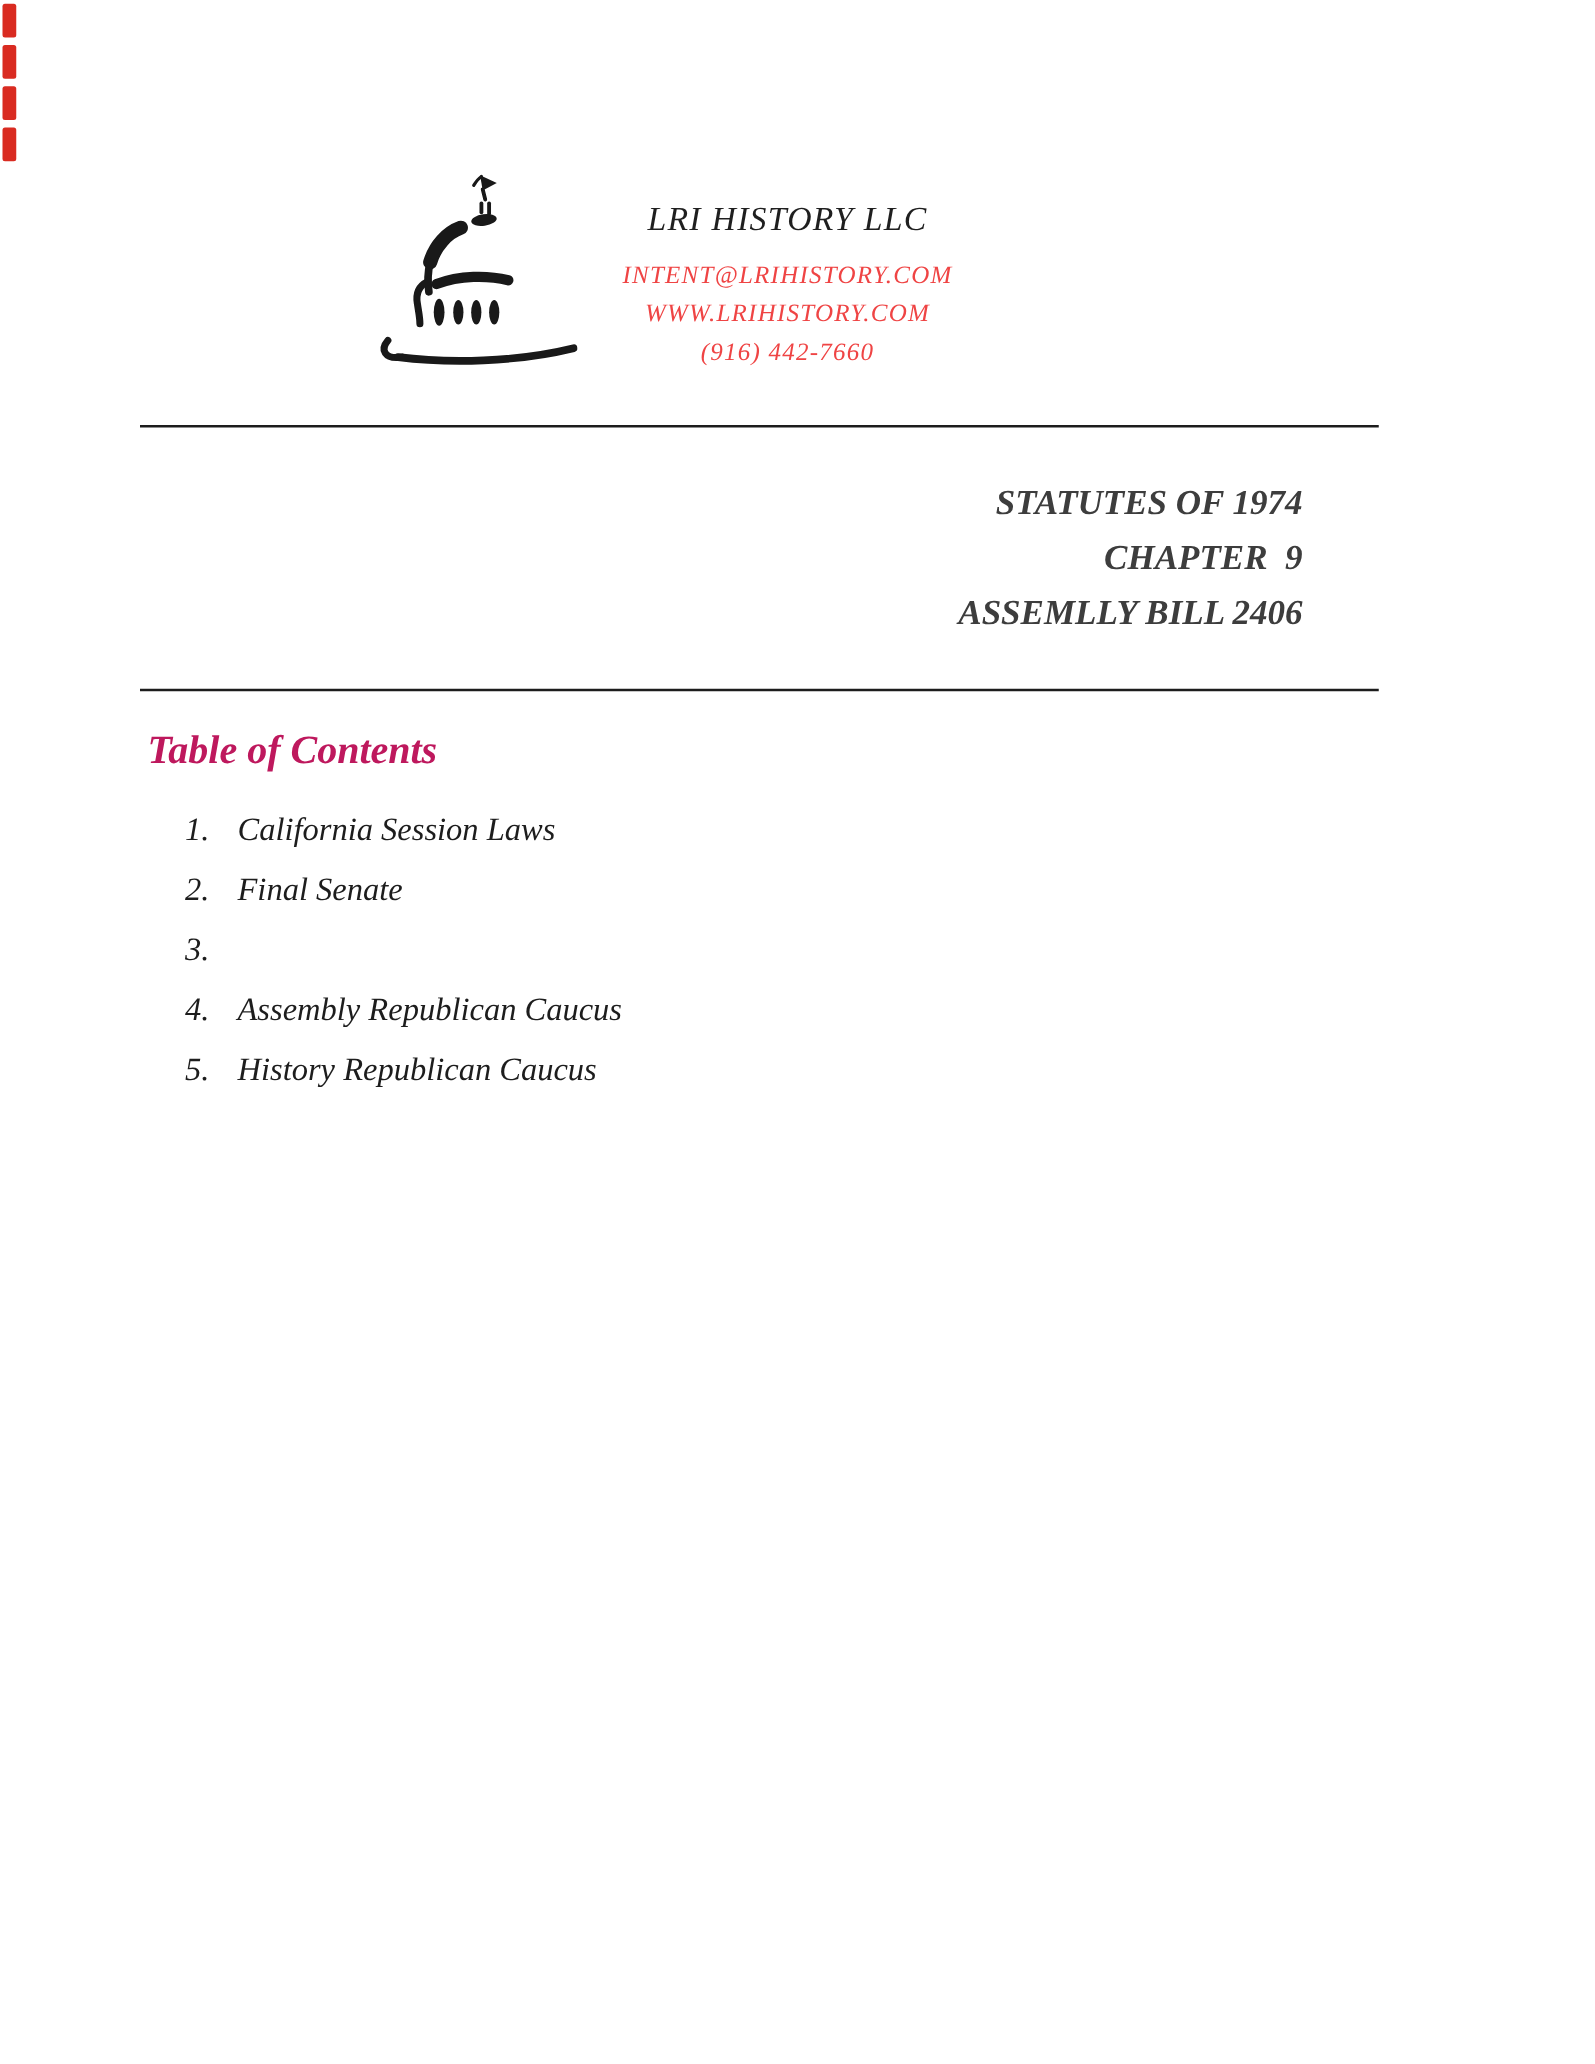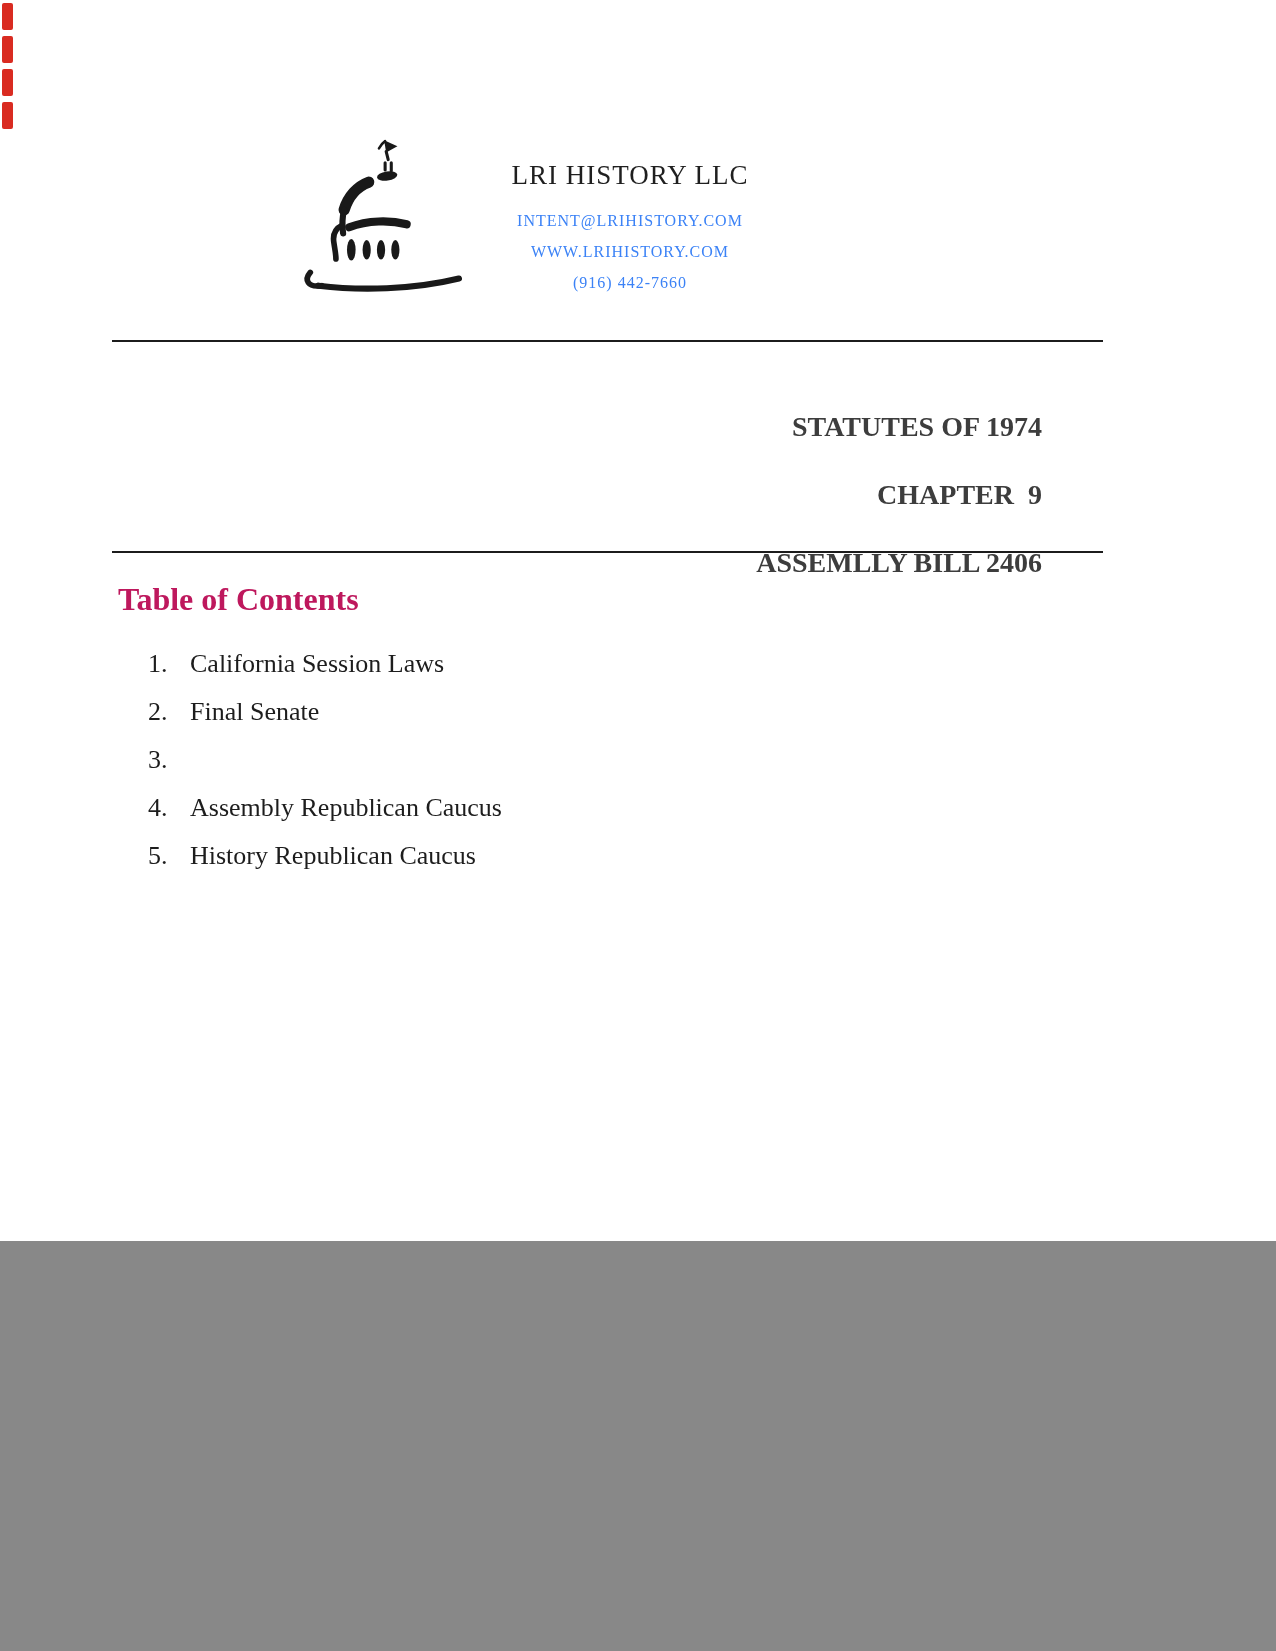--- a/index.html
+++ b/index.html
@@ -2,63 +2,64 @@
 <html><head>
 <meta charset="utf-8">
 <style>
   html,body{margin:0;padding:0;}
   body{
     background:#888;
     font-family:"Liberation Serif","DejaVu Serif",serif;
   }
   .page{
     position:relative;
-    width:1276px;height:1241px;
+    width:1276px;height:1651px;
     margin:0 auto;
     background:#ffffff;
     overflow:hidden;
+    font-style:italic;
   }
 
   
   .edge-marks{position:absolute;left:2px;top:3px;width:11px;}
   .edge-marks .dash{
     width:11px;height:27px;margin-bottom:6px;
     background:#d92b21;border-radius:2px;
   }
 
   
   .logo{position:absolute;left:298px;top:134px;width:164px;height:164px;}
   .head-block{
     position:absolute;left:430px;top:160px;width:400px;
     text-align:center;color:#232323;
   }
   .company{
     font-size:27px;letter-spacing:1px;color:#1f1f1f;
     margin:0 0 14px 0;font-weight:normal;
   }
   .contact-line{
-    font-size:16px;letter-spacing:1px;line-height:31px;color:#3b82f6;
+    font-size:20px;letter-spacing:1px;line-height:31px;color:#ef4444;
     white-space:pre;
   }
 
   .rule{
     position:absolute;left:112px;width:991px;height:2px;
     background:#1c1c1c;
   }
   .rule-1{top:340px;}
   .rule-2{top:551px;}
 
   
   .ref-block{
     position:absolute;right:234px;top:381px;
     text-align:right;
     font-weight:bold;font-size:28px;line-height:44px;
     color:#3d3d3d;
   }
-  .ref-block div{white-space:pre;margin-top:24px;}
+  .ref-block div{white-space:pre;}
 
   
   .toc-title{
     position:absolute;left:118px;top:581px;
     font-size:32px;font-weight:bold;color:#be185d;margin:0;
   }
   .toc-list{
     position:absolute;left:148px;top:650px;
     list-style:none;margin:0;padding:0;
     font-size:26px;color:#1d1d1d;

